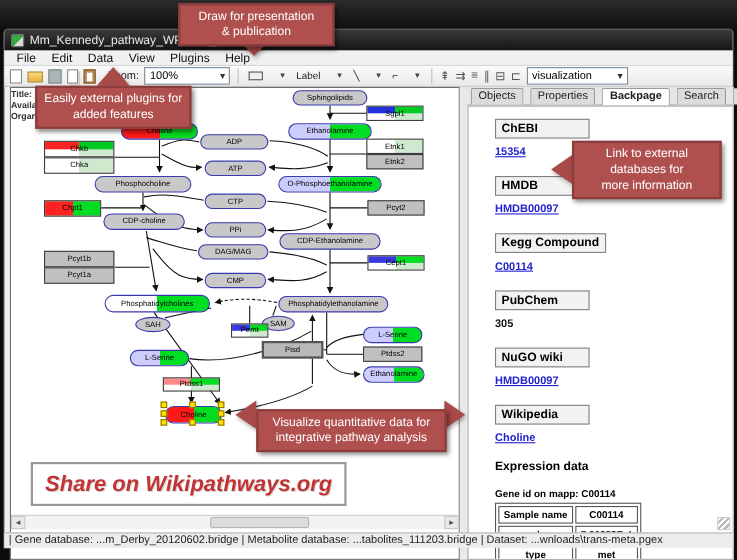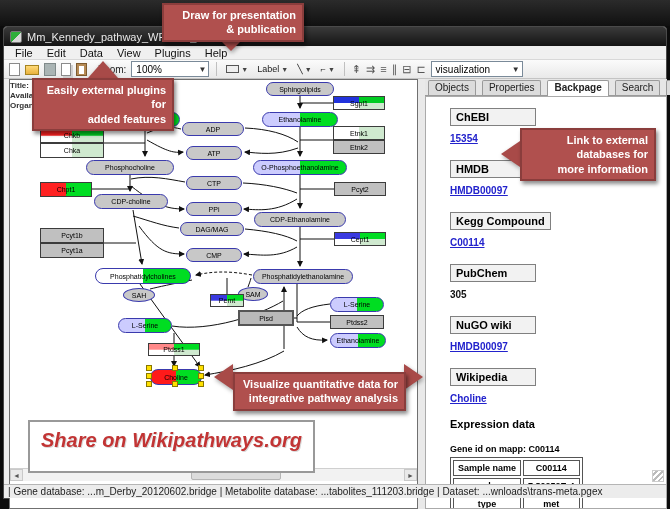--- a/index.html
+++ b/index.html
@@ -28,21 +28,21 @@
   .i-copy { background:#fff; border:1px solid #8a8a8a; width:10px; box-shadow:2px 2px 0 #d0d0d0; }
   .i-paste { background:#b58a55; border:1px solid #7d5a2e; width:11px; }
   .i-paste:after { content:""; position:absolute; left:2px; top:2px; right:2px; bottom:1px; background:#fff; }
   .tb-label { font-size:10px; color:#222; margin-left:6px; }
   .combo { height:16px; background:#fff; border:1px solid #7a8a99; display:flex;
     align-items:center; justify-content:space-between; padding:0 2px 0 4px; font-size:10px; }
   .combo .caret { color:#333; font-size:8px; }
   .zoom-combo { width:78px; }
   .vis-combo { width:92px; }
   .tb-sep { width:1px; height:14px; background:#c0c0c0; margin:0 2px; }
-  .tool-btn { display:flex; align-items:center; gap:2px; font-size:9px; color:#222; padding:1px 2px; }
+  .tool-btn { display:flex; align-items:center; gap:14px; font-size:9px; color:#222; padding:1px 2px; }
   .tool-btn .caret { font-size:7px; color:#444; }
   .dn-glyph { width:13px; height:8px; border:1px solid #555; background:#eee; }
   .align-glyph { font-size:11px; color:#555; }
   .side-labels { position:absolute; left:6px; top:54px; font-size:8px; font-weight:bold;
     color:#333; line-height:10px; z-index:2; width:24px; overflow:hidden; }
   .diagram { position:absolute; left:5px; top:52px; width:409px; height:430px;
     background:#fff; border:1px solid #707070; overflow:hidden; }
   .hscroll { position:absolute; left:6px; top:441px; width:407px; height:13px;
     background:#f2f2f2; border-top:1px solid #cfcfcf; display:flex; align-items:center; z-index:30; }
   .hs-btn { width:13px; height:12px; font-size:7px; color:#555; text-align:center; line-height:12px;
@@ -77,29 +77,29 @@
   .pnode { position:absolute; z-index:10; font-size:7px; color:#000; text-align:center;
     display:flex; align-items:center; justify-content:center; overflow:hidden;
     border:1px solid #3a3aad; line-height:1; cursor:pointer; }
   .pnode.pill { border-radius:9px; }
   .pnode.rect { border-radius:0; border-color:#3c3c3c; }
   .pnode.ellipse { border-radius:50%; }
   .pnode.thick { border-width:2px; border-color:#555; }
   .handle { position:absolute; width:6px; height:6px; background:#ffe000;
     border:1px solid #887700; z-index:20; }
   .callout { position:absolute; background:#b0504e; border:2px solid #8a3d3c; color:#fff;
-    font-weight:bold; text-align:right; white-space:pre-line; font-size:11px; line-height:1.3;
+    font-weight:normal; text-align:center; white-space:pre-line; font-size:11px; line-height:1.3;
     padding:3px 6px; box-shadow:2px 3px 4px rgba(0,0,0,0.45); z-index:60; }
   .c-arrow { position:absolute; width:0; height:0; z-index:59;
     filter:drop-shadow(1px 2px 2px rgba(0,0,0,0.35)); }
   .arr-down { border-left:15px solid transparent; border-right:15px solid transparent; border-top:15px solid #a84a48; }
   .arr-up { border-left:15px solid transparent; border-right:15px solid transparent; border-bottom:17px solid #a84a48; }
   .arr-left { border-top:13px solid transparent; border-bottom:13px solid transparent; border-right:19px solid #a84a48; }
   .arr-right { border-top:13px solid transparent; border-bottom:13px solid transparent; border-left:19px solid #a84a48; }
-  .share { position:absolute; left:28px; top:420px; width:287px; height:53px; background:#fff;
+  .share { position:absolute; left:28px; top:420px; width:287px; height:40px; background:#fff;
     border:2px solid #999; color:#c23434; font-weight:bold; font-style:italic; font-size:20px;
     text-align:center; line-height:36px; z-index:55; text-shadow:1px 1px 0 #d9d9d9; }
   .grip { position:absolute; right:2px; bottom:16px; width:12px; height:12px;
     background:repeating-linear-gradient(135deg,#fff 0 2px,#bbb 2px 4px); border:1px solid #ccc; }
 </style>
 </head>
 <body>
 
 <div class="frame-top"></div>
 

